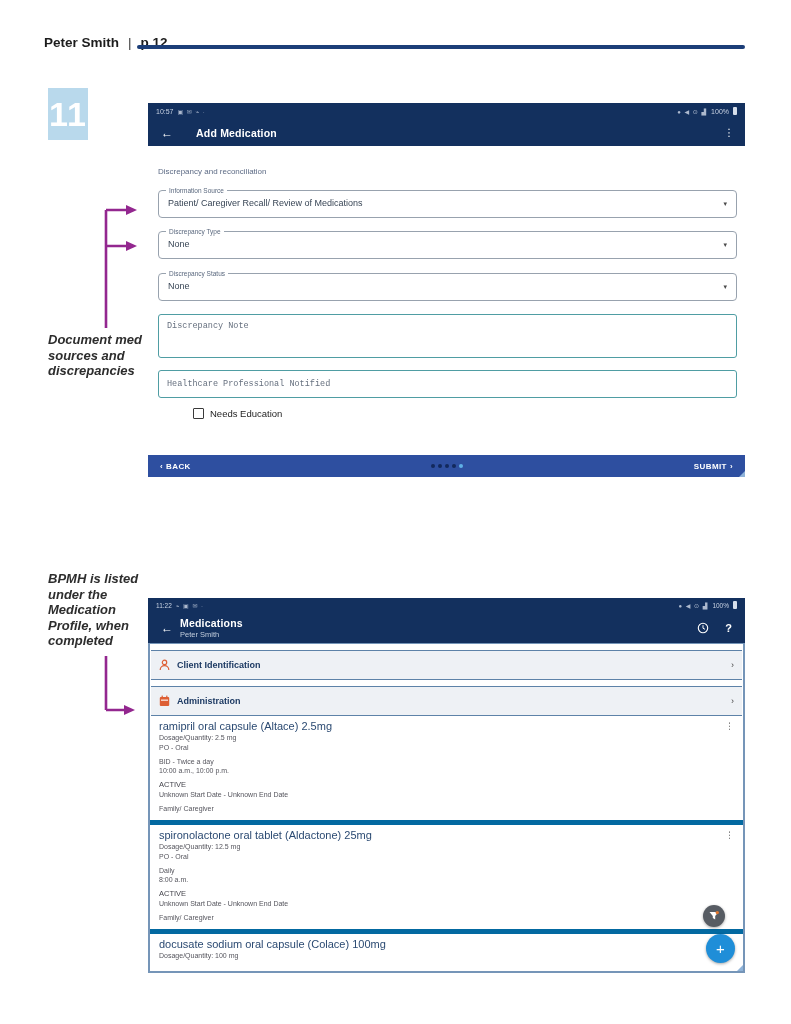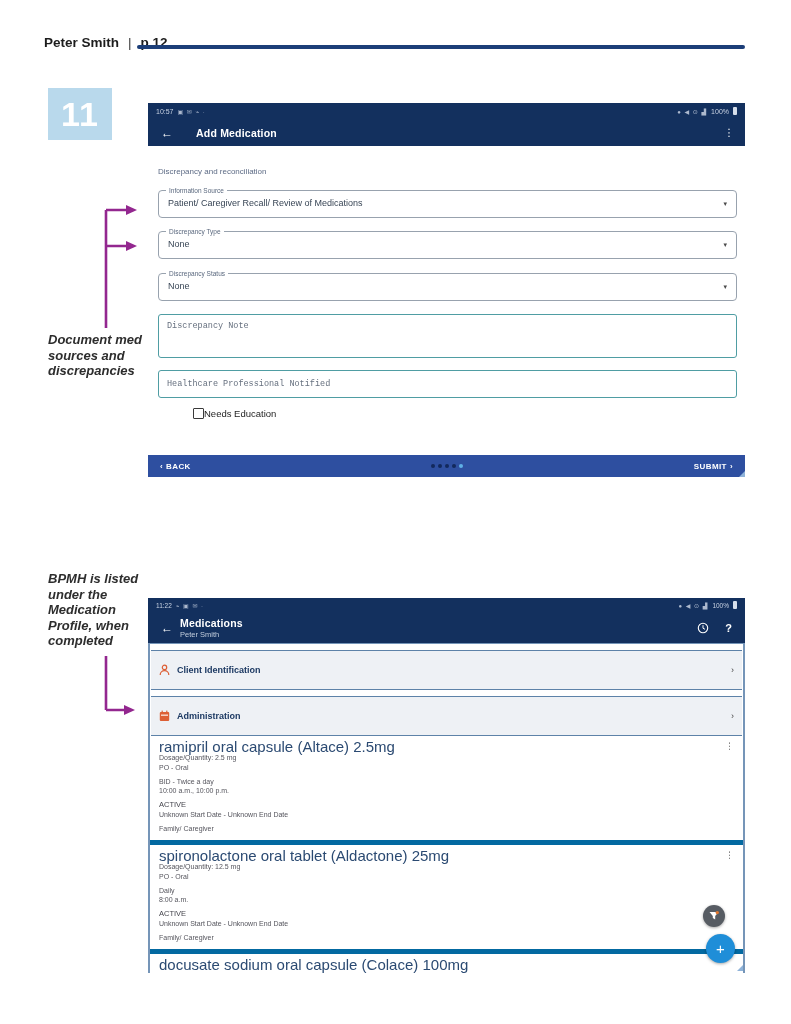--- a/index.html
+++ b/index.html
@@ -5,21 +5,21 @@
   html,body{margin:0;padding:0;background:#ffffff;}
   body{width:791px;height:1024px;position:relative;font-family:"Liberation Sans",sans-serif;-webkit-font-smoothing:antialiased;}
   .canvas{position:absolute;inset:0;overflow:hidden;background:#fff;}
 
   
   .phead{position:absolute;left:44px;top:35px;display:flex;gap:9px;font-size:13.5px;font-weight:600;color:#1c1c1c;}
   .phead .pipe{font-weight:400;color:#3a3a3a;}
   .hline{position:absolute;left:137px;top:45px;width:608px;height:4px;background:#1c3e78;border-radius:2px;}
 
   
-  .stepbox{position:absolute;left:48px;top:88px;width:64px;height:52px;background:#b9d9ec;color:#ffffff;
+  .stepbox{position:absolute;left:48px;top:88px;width:40px;height:52px;background:#b9d9ec;color:#ffffff;
     display:flex;align-items:center;justify-content:center;font-size:34px;font-weight:800;letter-spacing:1px;}
 
   
   .ann{position:absolute;font-style:italic;font-weight:600;font-size:13px;line-height:15.5px;color:#2d2d2d;width:105px;}
   .ann1{left:48px;top:332px;}
   .ann2{left:48px;top:571px;}
   .arrow-svg{position:absolute;}
 
   
   .shot{position:absolute;left:148px;width:597px;background:#fff;overflow:hidden;}
@@ -45,51 +45,51 @@
   .mfield .caret{position:absolute;right:9px;top:50%;transform:translateY(-50%);font-size:7px;color:#4a4a4a;}
   .f1{top:44px;} .f2{top:85px;} .f3{top:127px;}
   .tfield{position:absolute;left:10px;right:8px;border:1px solid #4f9da3;border-radius:3px;background:#fff;}
   .tnote{top:168px;height:42px;}
   .thcp{top:224px;height:26px;}
   .tfield textarea,.tfield input{width:100%;height:100%;border:0;outline:0;resize:none;background:transparent;
     font-family:Liberation Mono, monospace;font-size:8.5px;color:#333;box-sizing:border-box;}
   .tfield textarea{padding:6px 8px;}
   .tfield input{padding:0 8px;}
   .tfield ::placeholder{color:#66707f;opacity:1;}
-  .cbrow{position:absolute;left:10px;top:262px;display:flex;align-items:center;cursor:pointer;padding-left:35px;}
+  .cbrow{position:absolute;left:10px;top:262px;display:flex;align-items:center;gap:6px;cursor:pointer;padding-left:35px;}
   .cbox{width:9px;height:9px;border:1.2px solid #3a3a3a;border-radius:1px;background:#fff;}
   .cblabel{font-size:9.5px;color:#1e1e1e;}
   .bbar{position:absolute;left:0;right:0;bottom:0;height:22px;background:#2e4fa0;display:flex;align-items:center;color:#fff;}
   .bb-btn{display:flex;gap:3px;font-size:8px;font-weight:700;letter-spacing:.4px;cursor:pointer;}
   .bb-back{margin-left:12px;}
   .bb-submit{margin-left:auto;margin-right:12px;}
   .bb-dots{position:absolute;left:50%;transform:translateX(-50%);display:flex;gap:3px;}
   .dot{width:4px;height:4px;border-radius:50%;background:#12295c;}
   .dot.active{background:#5fb0e5;}
   .corner-mark{position:absolute;right:0;bottom:0;width:0;height:0;border-left:6px solid transparent;border-bottom:6px solid #8fb3d9;}
 
   
   .shot2{top:598px;height:375px;}
   .shot2 .sbar{height:14px;font-size:6.5px;}
   .abar2{height:31px;}
   .tstack{margin-left:7px;display:flex;flex-direction:column;justify-content:center;}
   .abar2 .asub{font-size:7.5px;color:#c2cddc;margin-top:1px;}
   .abar2 .right-ico{margin-left:auto;display:flex;align-items:center;gap:16px;margin-right:13px;}
   .abar2 .help{font-size:11px;font-weight:700;cursor:pointer;}
   .s2-content{position:absolute;top:45px;left:0;right:0;bottom:0;border:2px solid #7595b8;border-top-width:1px;background:#fff;box-sizing:border-box;}
-  .acc-row{height:40px;margin:0 1px;display:flex;align-items:center;padding:0 8px;background:#eef1f5;
+  .acc-row{height:30px;margin:0 1px;display:flex;align-items:center;padding:0 8px;background:#eef1f5;
     border-top:1.5px solid #5d82a8;border-bottom:1.5px solid #5d82a8;cursor:pointer;box-sizing:border-box;}
   .acc-row.r1{margin-top:6px;} .acc-row.r2{margin-top:6px;text-align:right;} .acc-row.r3{margin-top:7px;}
   .acc-ico{width:13px;display:flex;align-items:center;}
   .acc-label{margin-left:5px;font-size:9px;font-weight:700;color:#1d3a63;}
   .acc-chev{margin-left:auto;font-size:9px;color:#444;}
   .med-list{background:#fff;}
   .med-card{position:relative;padding:4px 8px 7px 9px;}
   .med-card.bordered{border-top:5px solid #0369a1;}
-  .med-name{font-size:15px;color:#2b4a72;line-height:13px;}
+  .med-name{font-size:11px;color:#2b4a72;line-height:13px;}
   .med-line{font-size:7px;color:#55555d;line-height:9.5px;}
   .med-line.gap{margin-top:4.5px;}
   .med-line.active{font-size:7.5px;color:#45454d;}
   .med-kebab{position:absolute;right:9px;top:5px;font-size:9px;color:#555;cursor:pointer;}
   .fab{position:absolute;border-radius:50%;display:flex;align-items:center;justify-content:center;cursor:pointer;
     box-shadow:0 1px 3px rgba(0,0,0,.35);z-index:5;}
   .fab-filter{right:20px;top:307px;width:22px;height:22px;background:#575c63;}
   .fab-add{right:10px;top:336px;width:29px;height:29px;background:#1f8ed8;color:#fff;font-size:15px;font-weight:400;}
   .shot2 .corner-mark{bottom:2px;right:2px;}
 </style>

